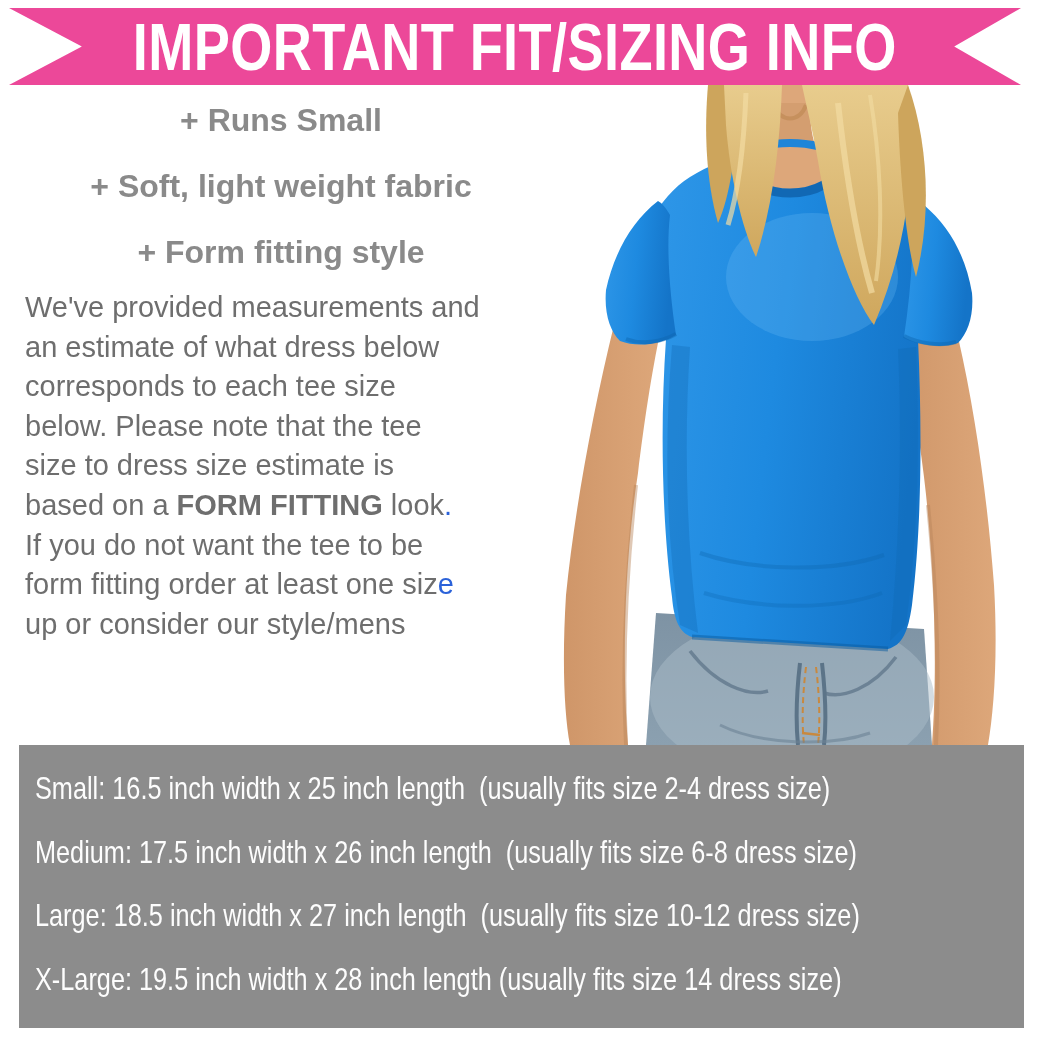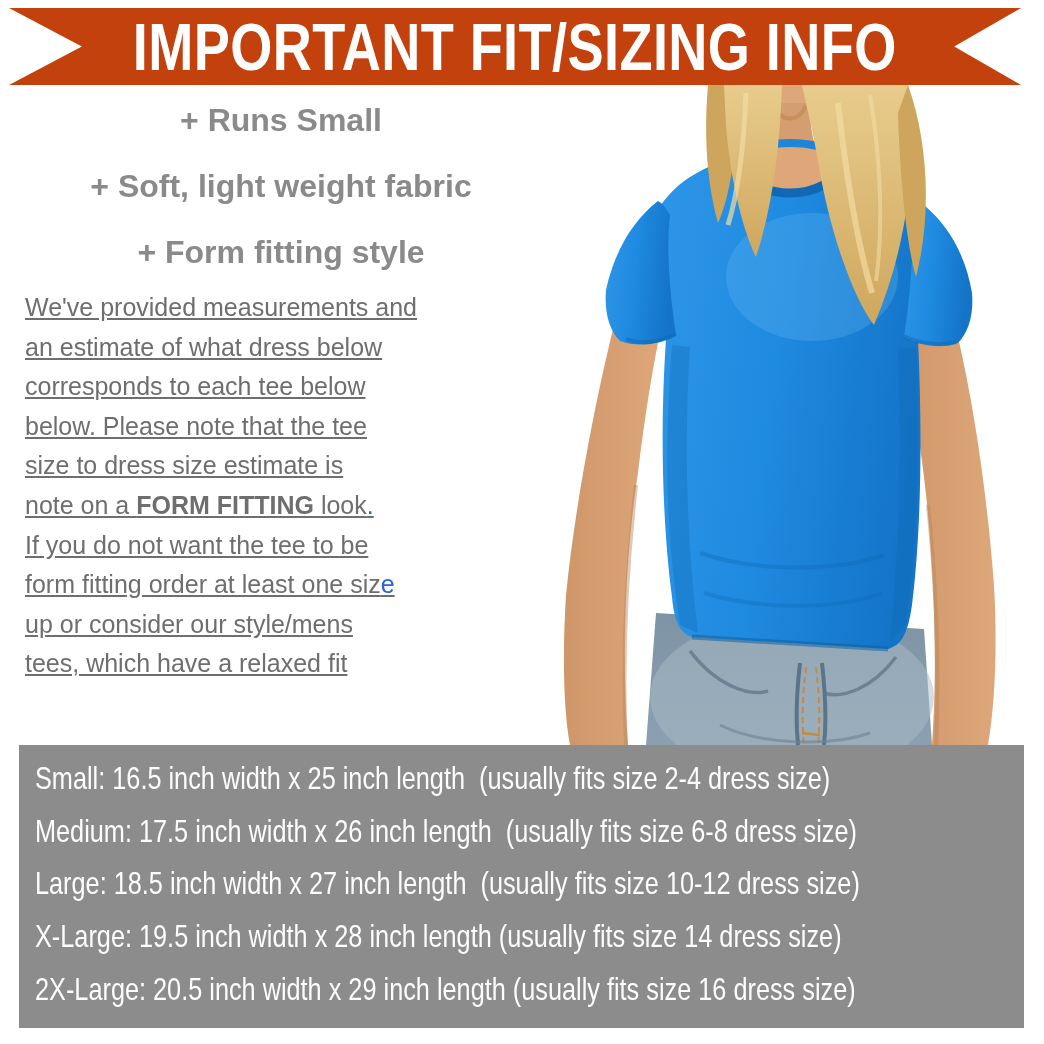--- a/index.html
+++ b/index.html
@@ -9,21 +9,21 @@
     font-family: "Liberation Sans", "DejaVu Sans", sans-serif;
     position: relative;
     overflow: hidden;
   }
 
   
   .banner {
     position: absolute;
     left: 9px; top: 8px;
     width: 1012px; height: 77px;
-    background: #c2410c;
+    background: #ec4899;
     clip-path: polygon(0 0, 100% 0, 93.4% 50%, 100% 100%, 0 100%, 7.2% 50%);
     display: flex; align-items: center; justify-content: center;
   }
   .banner-title {
     color: #ffffff;
     font-size: 66px;
     font-weight: bold;
     letter-spacing: 0.5px;
     white-space: nowrap;
     transform: scaleX(0.82);
@@ -43,24 +43,23 @@
     color: #8a8a8a;
     line-height: 34px;
     margin-bottom: 32px;
     white-space: nowrap;
   }
 
   .paragraph {
     position: absolute;
     left: 25px; top: 288px;
     width: 520px;
-    font-size: 25px;
+    font-size: 29px;
     color: #6e6e6e;
     line-height: 39.6px;
-    text-decoration: underline;
   }
   .pline { white-space: nowrap; }
   .pline span { white-space: pre; }
   .seg-bold { font-weight: bold; text-align: right; }
   .seg-blue { color: #2b62d9; }
 
   
   .photo {
     position: absolute;
     left: 540px; top: 85px;
@@ -99,28 +98,27 @@
 
 <div class="features">
   <div class="feature">+ Runs Small</div>
   <div class="feature">+ Soft, light weight fabric</div>
   <div class="feature">+ Form fitting style</div>
 </div>
 
 <div class="paragraph">
   <div class="pline">We've provided measurements and</div>
   <div class="pline">an estimate of what dress below</div>
-  <div class="pline">corresponds to each tee below</div>
+  <div class="pline">corresponds to each tee size</div>
   <div class="pline">below. Please note that the tee</div>
   <div class="pline">size to dress size estimate is</div>
-  <div class="pline"><span>note on a </span><span class="seg-bold">FORM FITTING</span><span> look</span><span class="seg-blue">.</span></div>
+  <div class="pline"><span>based on a </span><span class="seg-bold">FORM FITTING</span><span> look</span><span class="seg-blue">.</span></div>
   <div class="pline">If you do not want the tee to be</div>
   <div class="pline"><span>form fitting order at least one siz</span><span class="seg-blue">e</span></div>
   <div class="pline">up or consider our style/mens</div>
-  <div class="pline">tees, which have a relaxed fit</div>
 </div>
 
 <div class="photo">
   <svg width="504" height="660" viewBox="0 0 504 660" role="img">
     <defs>
       <linearGradient id="teeGrad" x1="0" y1="0" x2="1" y2="0.2">
         <stop offset="0" stop-color="#2f97e8"></stop>
         <stop offset="0.5" stop-color="#1e8ae0"></stop>
         <stop offset="1" stop-color="#1474c8"></stop>
       </linearGradient>
@@ -212,14 +210,13 @@
       <path d="M330,10 C340,70 344,140 336,196" stroke="#f2dca2" stroke-width="4" fill="none" opacity="0.6"></path>
     </g>
   </svg>
 </div>
 
 <div class="size-table">
   <div class="trow"><span class="cond">Small: 16.5 inch width x 25 inch length  (usually fits size 2-4 dress size)</span></div>
   <div class="trow"><span class="cond">Medium: 17.5 inch width x 26 inch length  (usually fits size 6-8 dress size)</span></div>
   <div class="trow"><span class="cond">Large: 18.5 inch width x 27 inch length  (usually fits size 10-12 dress size)</span></div>
   <div class="trow"><span class="cond">X-Large: 19.5 inch width x 28 inch length (usually fits size 14 dress size)</span></div>
-  <div class="trow"><span class="cond">2X-Large: 20.5 inch width x 29 inch length (usually fits size 16 dress size)</span></div>
 </div>
 
 </body></html>

